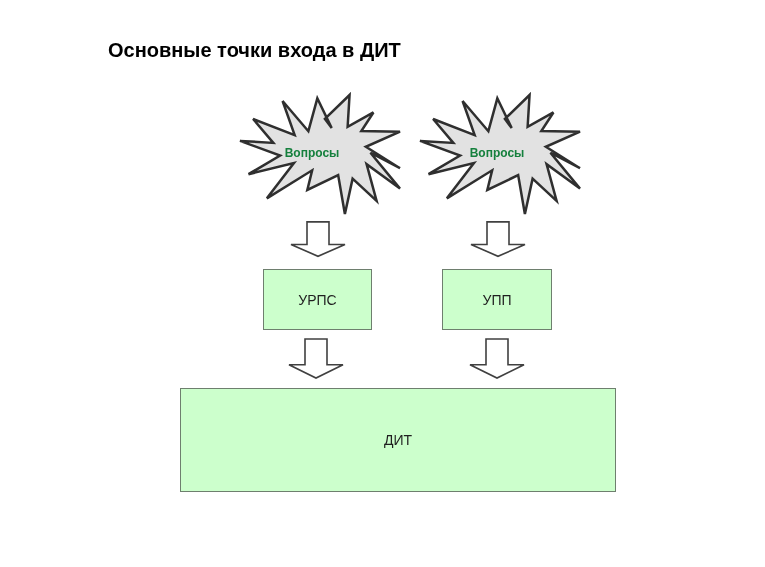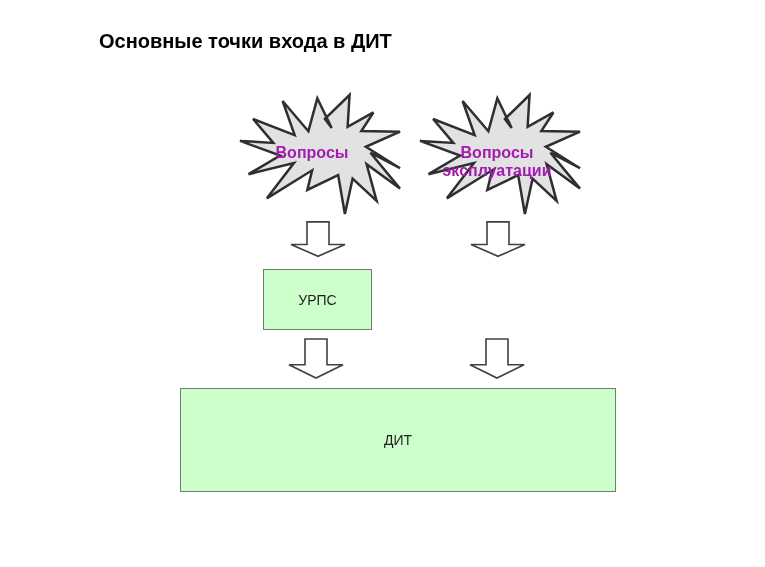--- a/index.html
+++ b/index.html
@@ -12,21 +12,21 @@
     position: relative;
     width: 765px;
     height: 567px;
     background: #ffffff;
     overflow: hidden;
   }
   .title {
     position: absolute;
     left: 95px;
     top: 26px;
-    margin: 4px;
+    margin: 13px;
     font-size: 20px;
     font-weight: bold;
     color: var(--title-color, #000);
     white-space: nowrap;
   }
   .shape-svg {
     position: absolute;
     overflow: visible;
   }
   .burst-poly {
@@ -37,24 +37,24 @@
   }
   .arrow-poly {
     fill: var(--arrow-fill, #fff);
     stroke: var(--arrow-border, #404040);
     stroke-width: 1.6;
     stroke-linejoin: miter;
   }
   .burst-label {
     position: absolute;
     text-align: center;
-    font-size: 16px;
+    font-size: 12px;
     font-weight: bold;
     line-height: 18px;
-    color: #a21caf;
+    color: #15803d;
   }
   .green-box {
     position: absolute;
     background: var(--box-fill, #ccffcc);
     border: 1.5px solid var(--box-border, #6e7f6e);
     box-sizing: border-box;
     display: flex;
     align-items: center;
     justify-content: center;
     font-size: 14px;
@@ -73,35 +73,37 @@
   </svg>
   <div class="burst-label" style="left:232px; top:144px; width:160px">
     <div>Вопросы</div>
   </div>
 
   <svg class="shape-svg" style="left:420px; top:95px; width:160px; height:119px" viewBox="0 0 216 216" preserveAspectRatio="none">
     <polygon class="burst-poly" vector-effect="non-scaling-stroke" points="114.6,43.4 147.9,0 145.3,57.8 180.1,31.7 163.8,65.3 216,66.5 169.9,94 216,132.9 176.1,104.8 216,169.9 170.9,125.6 184.4,192.2 152,151.9 141.6,216 132.5,145.4 90.9,172.4 97.4,136.7 36.3,187.6 72.8,123.6 11.5,143.7 54.1,110 0,83.3 45,87 17.7,43.6 73.8,72.7 57.5,10.9 92.3,65.7 104.4,6 123.8,60.1"></polygon>
   </svg>
   <div class="burst-label" style="left:417px; top:144px; width:160px">
     <div>Вопросы</div>
-    <div>эксплуатации</div>
   </div>
 
   <svg class="shape-svg" style="left:290px; top:221px; width:56px; height:37px" viewBox="0 0 56 44" preserveAspectRatio="none">
     <polygon class="arrow-poly" vector-effect="non-scaling-stroke" points="17,1 39,1 39,28 55,28 28,42 1,28 17,28"></polygon>
   </svg>
 
   <svg class="shape-svg" style="left:470px; top:221px; width:56px; height:37px" viewBox="0 0 56 44" preserveAspectRatio="none">
     <polygon class="arrow-poly" vector-effect="non-scaling-stroke" points="17,1 39,1 39,28 55,28 28,42 1,28 17,28"></polygon>
   </svg>
 
   <div class="green-box" style="left:263px; top:269px; width:109px; height:61px">
     <span>УРПС</span>
   </div>
 
+  <div class="green-box" style="left:442px; top:269px; width:110px; height:61px">
+    <span>УПП</span>
+  </div>
 
   <svg class="shape-svg" style="left:288px; top:338px; width:56px; height:42px" viewBox="0 0 56 44" preserveAspectRatio="none">
     <polygon class="arrow-poly" vector-effect="non-scaling-stroke" points="17,1 39,1 39,28 55,28 28,42 1,28 17,28"></polygon>
   </svg>
 
   <svg class="shape-svg" style="left:469px; top:338px; width:56px; height:42px" viewBox="0 0 56 44" preserveAspectRatio="none">
     <polygon class="arrow-poly" vector-effect="non-scaling-stroke" points="17,1 39,1 39,28 55,28 28,42 1,28 17,28"></polygon>
   </svg>
 
   <div class="green-box" style="left:180px; top:388px; width:436px; height:104px">

